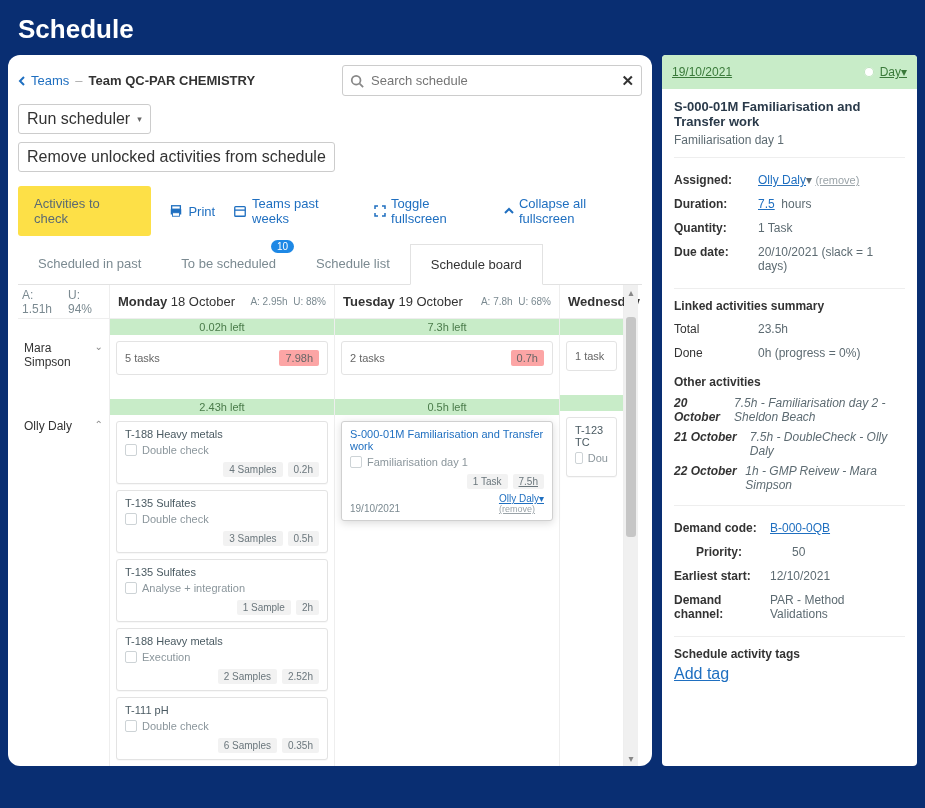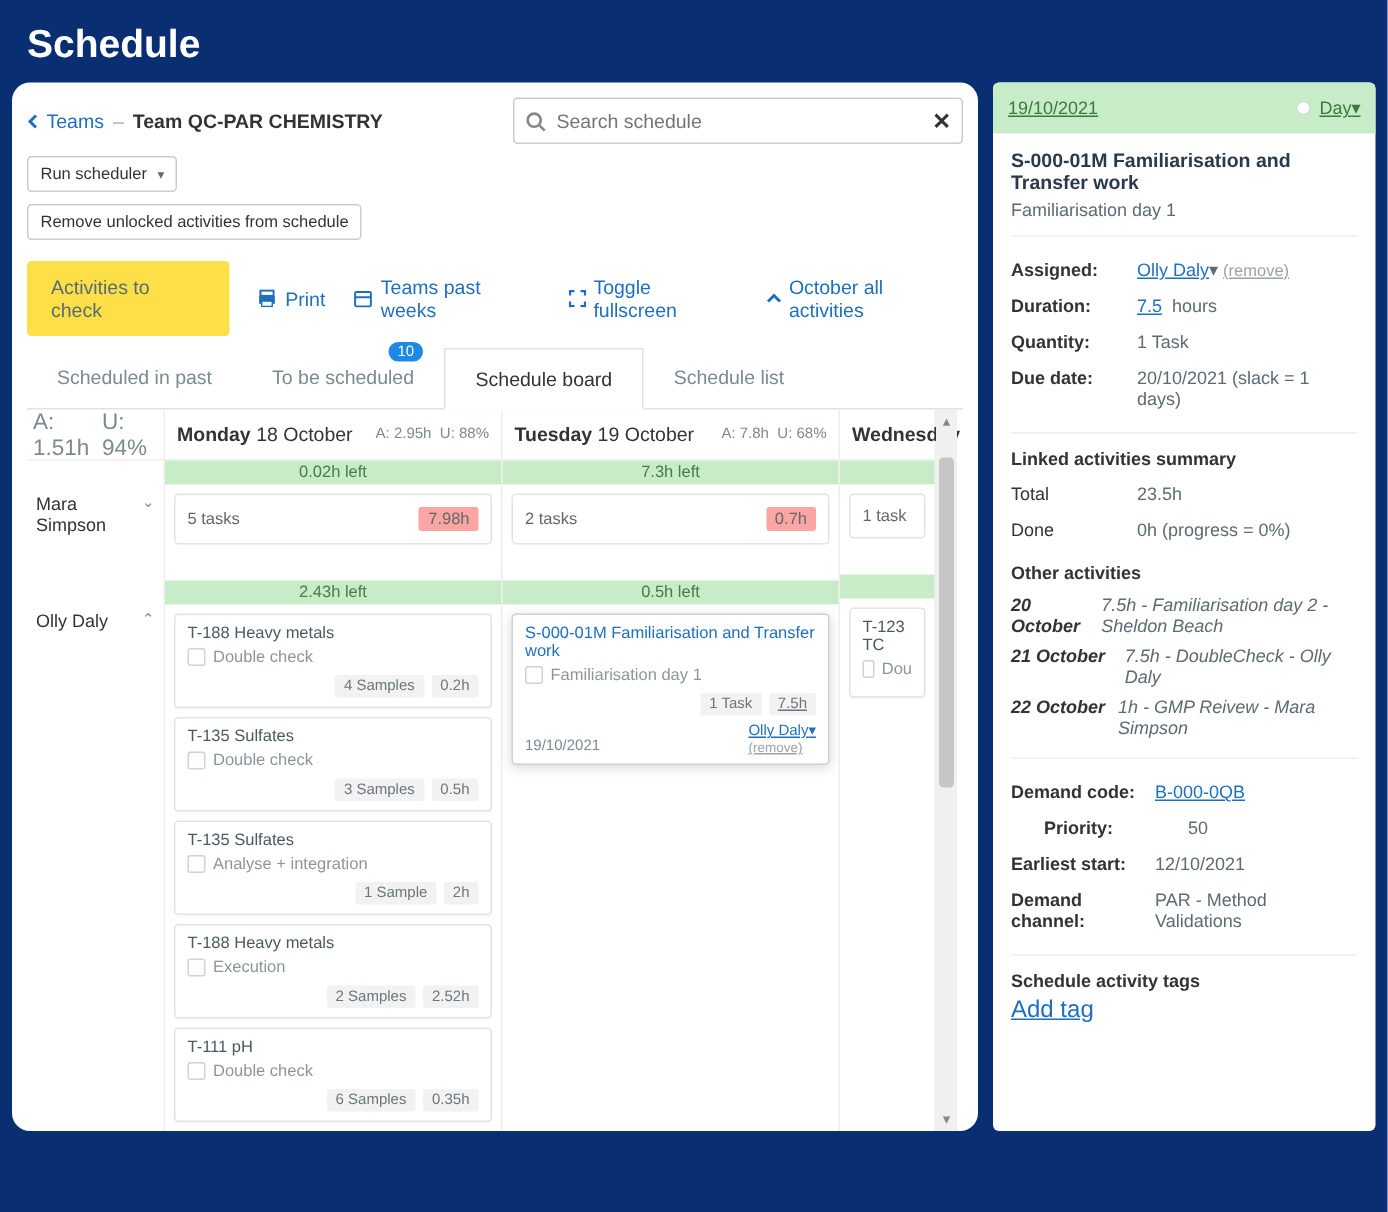--- a/index.html
+++ b/index.html
@@ -14,39 +14,39 @@
   .breadcrumb { display:flex; align-items:center; gap:6px; color:#555; font-size:13px; }
   .breadcrumb a { color:#1f6fc0; text-decoration:none; display:flex; align-items:center; gap:3px; }
   .breadcrumb .sep { color:#aaa; }
   .breadcrumb .team { font-weight:bold; color:#333; }
   .search-wrap { margin-left:auto; position:relative; width:300px; }
   .search-wrap input { width:100%; border:1px solid #ccc; border-radius:3px; padding:7px 28px 7px 28px; font-size:13px; }
   .search-wrap .icon-search { position:absolute; left:8px; top:50%; transform:translateY(-50%); color:#888; }
   .search-wrap .icon-clear { position:absolute; right:8px; top:50%; transform:translateY(-50%); color:#333; font-weight:bold; font-size:15px; cursor:pointer; }
 
   .btnrow { display:flex; gap:6px; margin-top:8px; flex-wrap:wrap; }
-  .btn { border:1px solid #ccc; background:#fff; border-radius:3px; padding:5px 8px; font-size:11px; color:#333; cursor:pointer; display:inline-flex; align-items:center; gap:4px; }
+  .btn { border:1px solid #ccc; background:#fff; border-radius:3px; padding:5px 8px; font-size:16px; color:#333; cursor:pointer; display:inline-flex; align-items:center; gap:4px; }
   .caret::after { content:"▾"; font-size:9px; margin-left:3px; color:#666; }
 
   
   .toolrow { display:flex; align-items:center; margin-top:14px; gap:18px; }
   .pill-tab { background:#fde047; color:#5b6a72; padding:10px 16px; border-radius:3px; font-size:13px; }
   .linkset { margin-left:auto; display:flex; gap:18px; }
   .linkset a { color:#1f6fc0; text-decoration:none; font-size:13px; display:flex; align-items:center; gap:5px; }
 
   
   .tabs { display:flex; border-bottom:1px solid #e2e2e2; margin-top:8px; }
   .tab { padding:12px 20px; color:#7b8a91; font-size:13px; position:relative; cursor:pointer; }
   .tab.active { color:#333; border:1px solid #e2e2e2; border-bottom:1px solid #fff; margin-bottom:-1px; background:#fff; }
-  .tab .badge { position:absolute; top:-4px; right:14px; background:#1e88e5; color:#fff; border-radius:10px; font-size:10px; padding:1px 6px; }
+  .tab .badge { position:absolute; top:-4px; right:2px; background:#1e88e5; color:#fff; border-radius:10px; font-size:10px; padding:1px 6px; }
 
   
   .board-wrap { display:flex; flex:1; min-height:0; overflow:hidden; margin-top:0; }
   .people-col { width:92px; border-right:1px solid #eee; }
-  .people-col .head { height:34px; border-bottom:1px solid #eee; display:flex; align-items:center; justify-content:flex-start; color:#7b8a91; font-size:15px; padding:0 4px; gap:4px;}
+  .people-col .head { height:34px; border-bottom:1px solid #eee; display:flex; align-items:center; justify-content:flex-start; color:#7b8a91; font-size:12px; padding:0 4px; gap:4px;}
   .person { padding:8px 6px; color:#333; font-size:12px; display:flex; align-items:flex-start; justify-content:space-between; }
   .person .chev { color:#888; font-size:10px; cursor:pointer; }
   .person.olly{height:auto;}
   .person.m {height:64px;}
 
   .days { flex:1; display:flex; overflow:hidden; position:relative; }
   .daycol { border-right:1px solid #eee; min-width:225px; flex:0 0 225px; display:flex; flex-direction:column; }
   .daycol.wed { min-width:64px; flex:0 0 64px; }
   .dayhead { height:34px; border-bottom:1px solid #eee; display:flex; align-items:center; padding:0 8px; color:#333; font-size:13px; justify-content:space-between;}
   .dayhead .dh-left b{font-weight:bold;}
@@ -164,33 +164,33 @@
               </svg>
             </span>
           <span>Toggle fullscreen</span>
         </a>
         <a href="#">
           <span>
               <svg width="10" height="10" viewBox="0 0 10 10">
                 <path d="M1 7l4-4 4 4" stroke="#1f6fc0" stroke-width="2" fill="none"></path>
               </svg>
             </span>
-          <span>October all activities</span>
+          <span>Collapse all fullscreen</span>
         </a>
       </div>
     </div>
 
     <div class="tabs">
       <div class="tab">Scheduled in past</div>
       <div class="tab">
         <span>To be scheduled</span>
         <span class="badge">10</span>
       </div>
+      <div class="tab">Schedule list</div>
       <div class="tab active">Schedule board</div>
-      <div class="tab">Schedule list</div>
     </div>
 
     <div class="board-wrap">
       <div class="people-col">
         <div class="head">
           <span>A: 1.51h</span>
           <span>U: 94%</span>
         </div>
         <div style="height:14px;"></div>
         <div class="person m">

